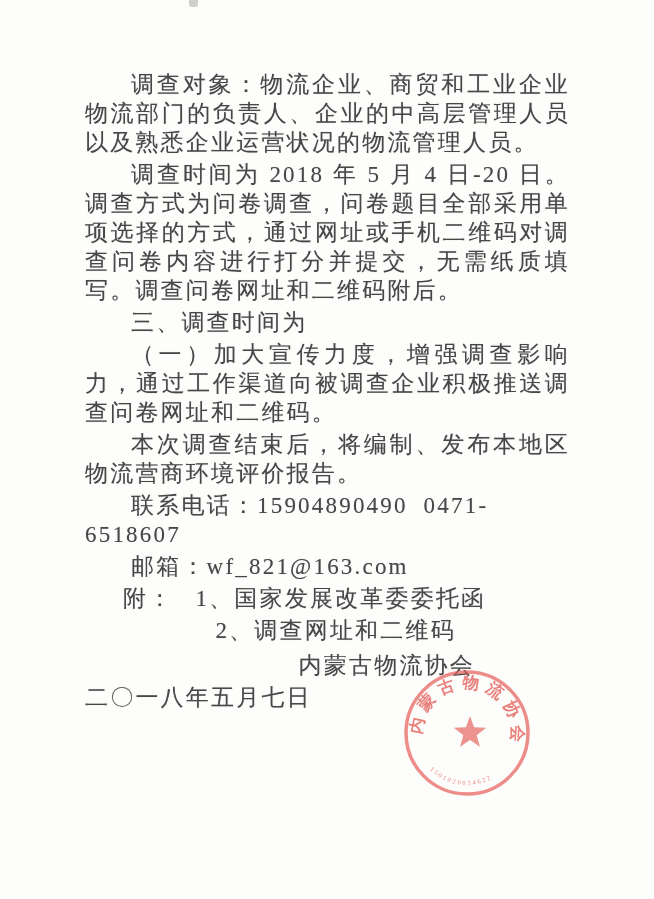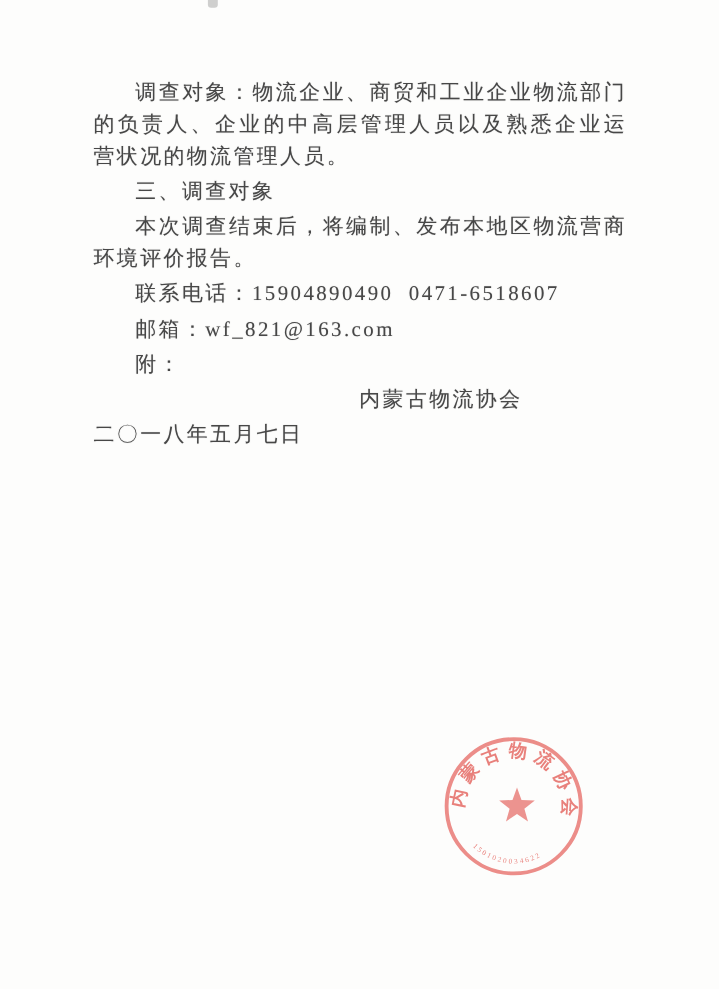--- a/index.html
+++ b/index.html
@@ -19,21 +19,21 @@
     left: 189px; top: 0;
     width: 9px; height: 7px;
     background: rgba(120,120,120,0.35);
     border-radius: 0 0 3px 3px;
   }
   .content {
     position: absolute;
     left: 85px; top: 70px;
     width: 485px;
     color: #474747;
-    font-size: 19px;
+    font-size: 23px;
     line-height: 29px;
     letter-spacing: 2.2px;
     text-shadow: 0 0 1px rgba(90,90,90,0.35);
   }
   .para {
     margin: 0 0 3px 0;
     text-indent: 2em;
     text-align: justify;
   }
   .line { margin: 0 0 3px 0; text-indent: 2em; }
@@ -74,33 +74,39 @@
 
 <div class="page">
 
   <div class="scan-artifact"></div>
 
   <div class="content">
 
     <p class="para">调查对象：物流企业、商贸和工业企业物流部门的负责人、企业的中高层管理人员以及熟悉企业运营状况的物流管理人员。</p>
 
 
+    <p class="para">调查时间为 2018 年 5 月 4 日-20 日。调查方式为问卷调查，问卷题目全部采用单项选择的方式，通过网址或手机二维码对调查问卷内容进行打分并提交，无需纸质填写。调查问卷网址和二维码附后。</p>
 
-    <p class="line">三、调查对象</p>
+    <p class="line">三、调查时间为</p>
 
+    <p class="para">（一）加大宣传力度，增强调查影响力，通过工作渠道向被调查企业积极推送调查问卷网址和二维码。</p>
 
 
     <p class="para">本次调查结束后，将编制、发布本地区物流营商环境评价报告。</p>
 
     <p class="line"><span>联系电话：</span><span class="v">15904890490  0471-6518607</span></p>
 
     <p class="line"><span>邮箱：</span><span class="v">wf_821@163.com</span></p>
 
     <div class="attach-row">
       <span class="attach-label">附：</span>
+      <div class="attach-items">
+        <div class="attach-item">1、国家发展改革委委托函</div>
+        <div class="attach-item">2、调查网址和二维码</div>
+      </div>
     </div>
 
     <p class="sig-org">内蒙古物流协会</p>
     <p class="sig-date">二〇一八年五月七日</p>
 
   </div>
 
   <svg class="seal-svg" viewBox="0 0 150 150" aria-hidden="true">
     <defs>
       <path id="sealArcPath" d="M 38.1 100.8 A 45 45 0 1 1 111.9 100.8" fill="none"></path>

